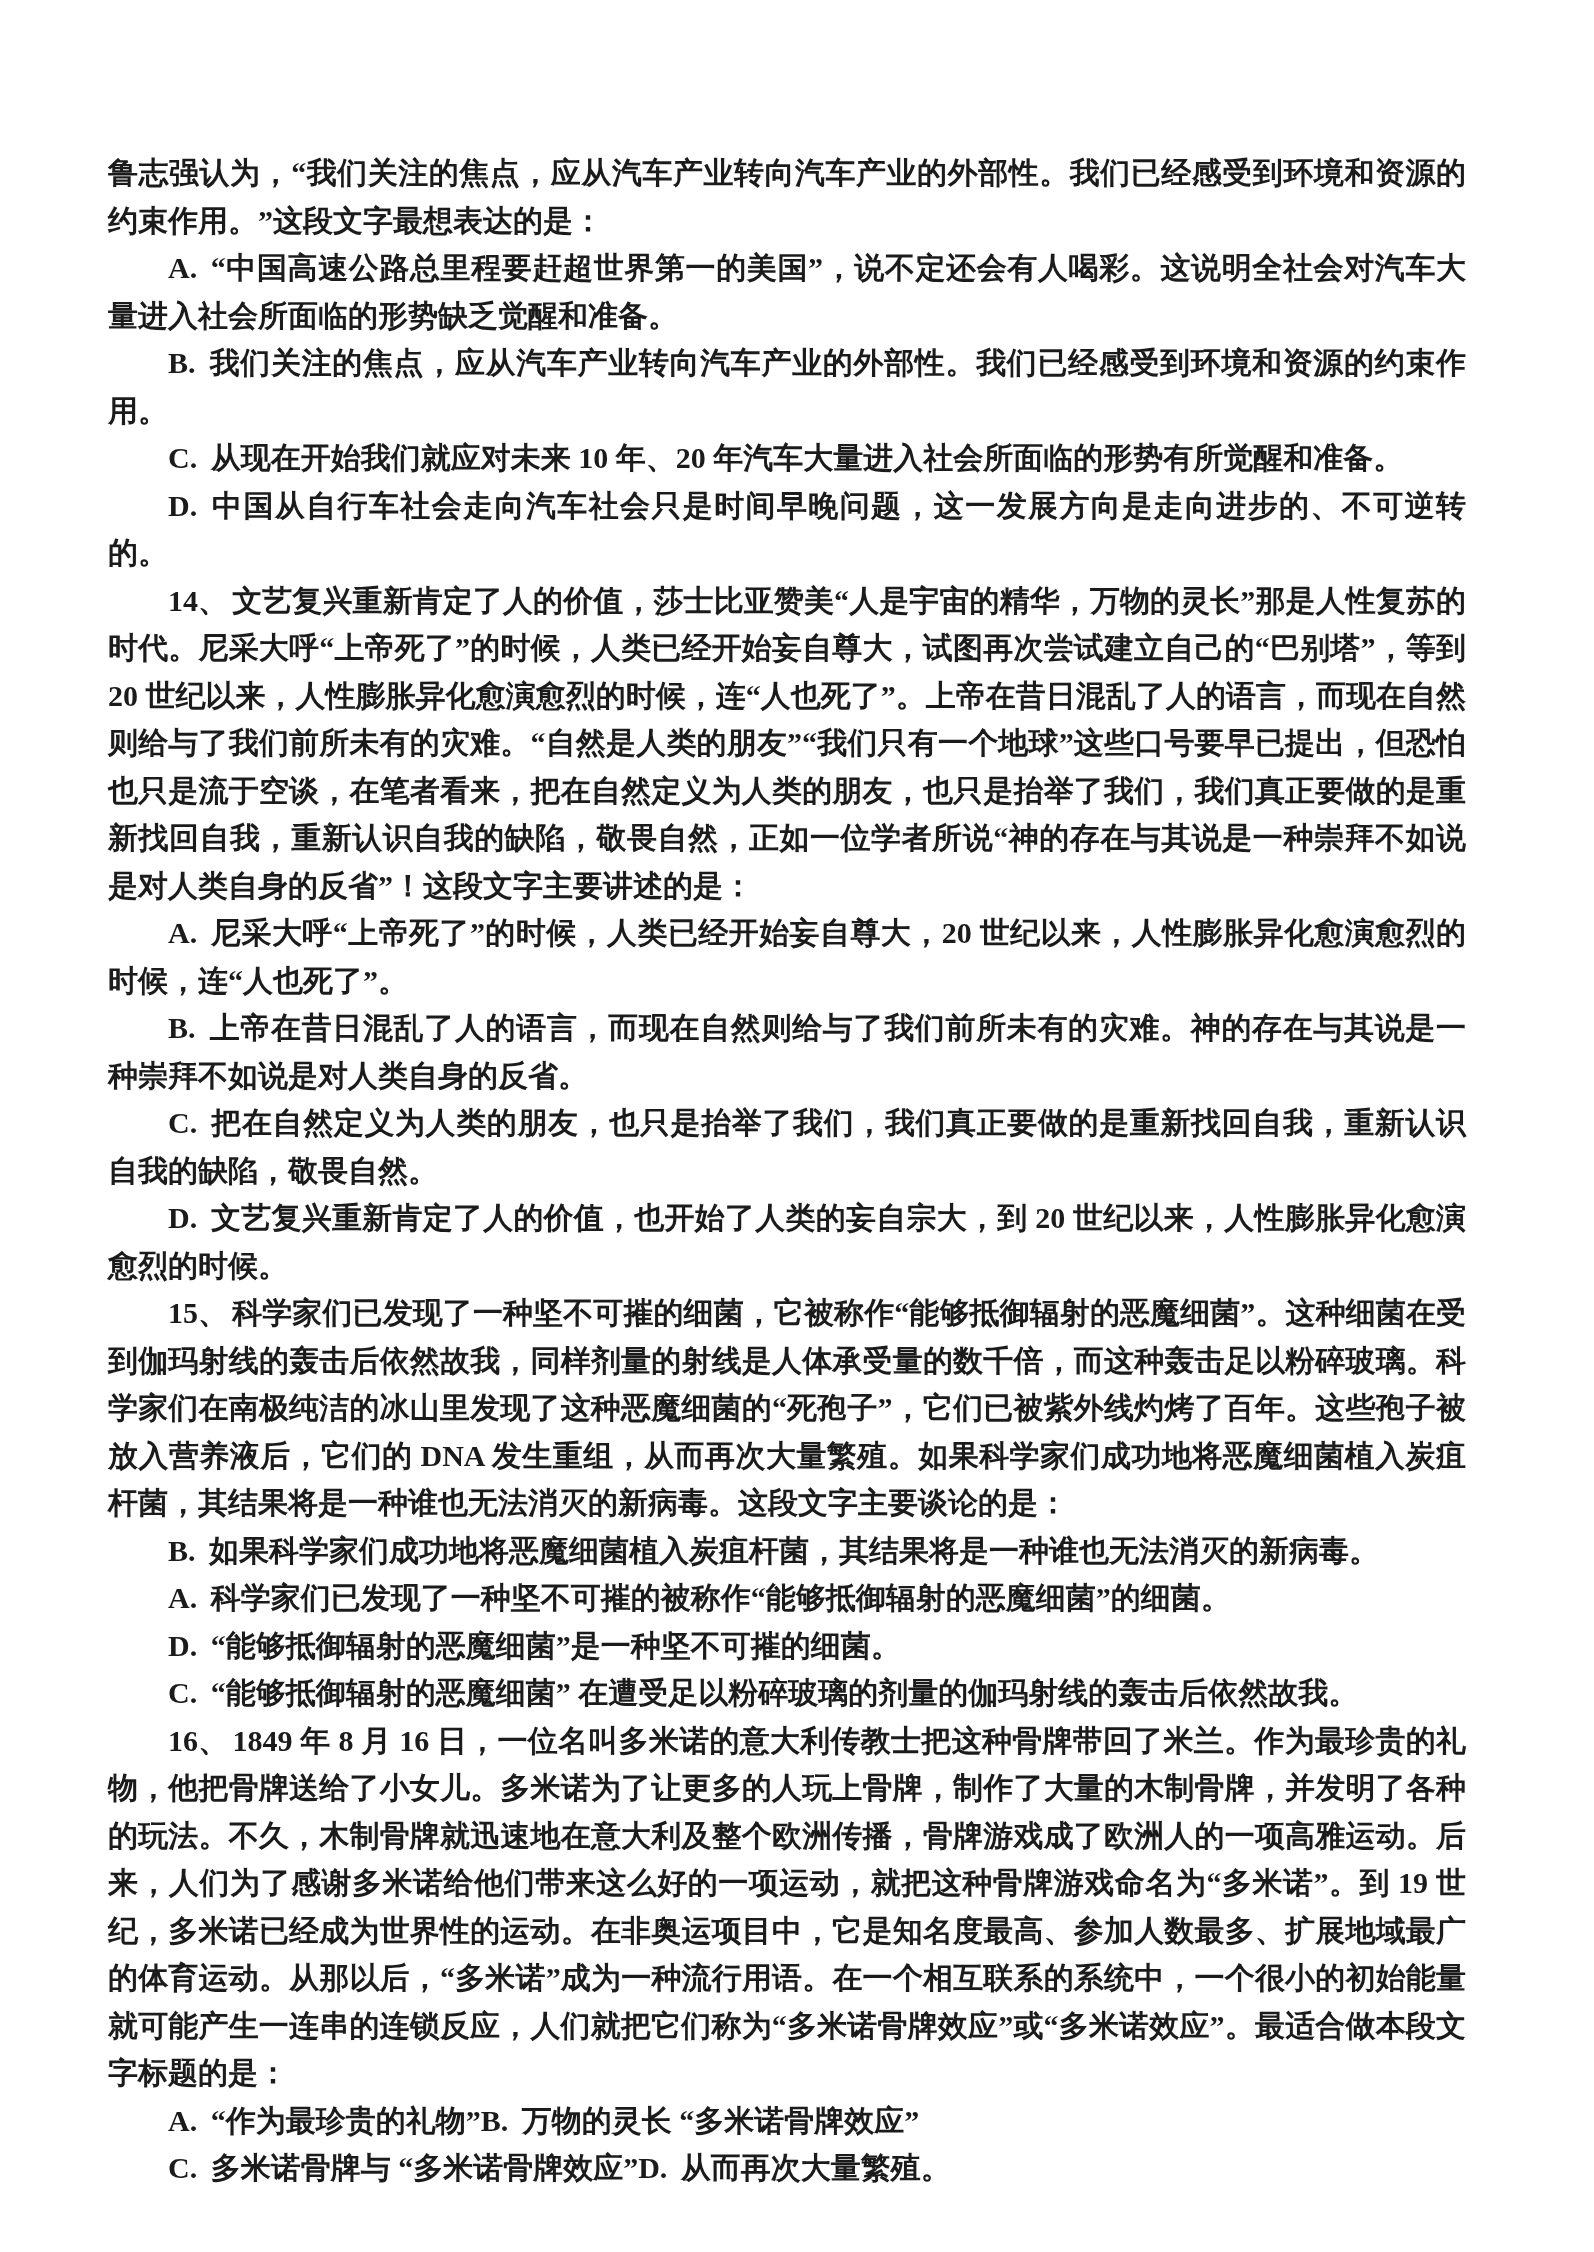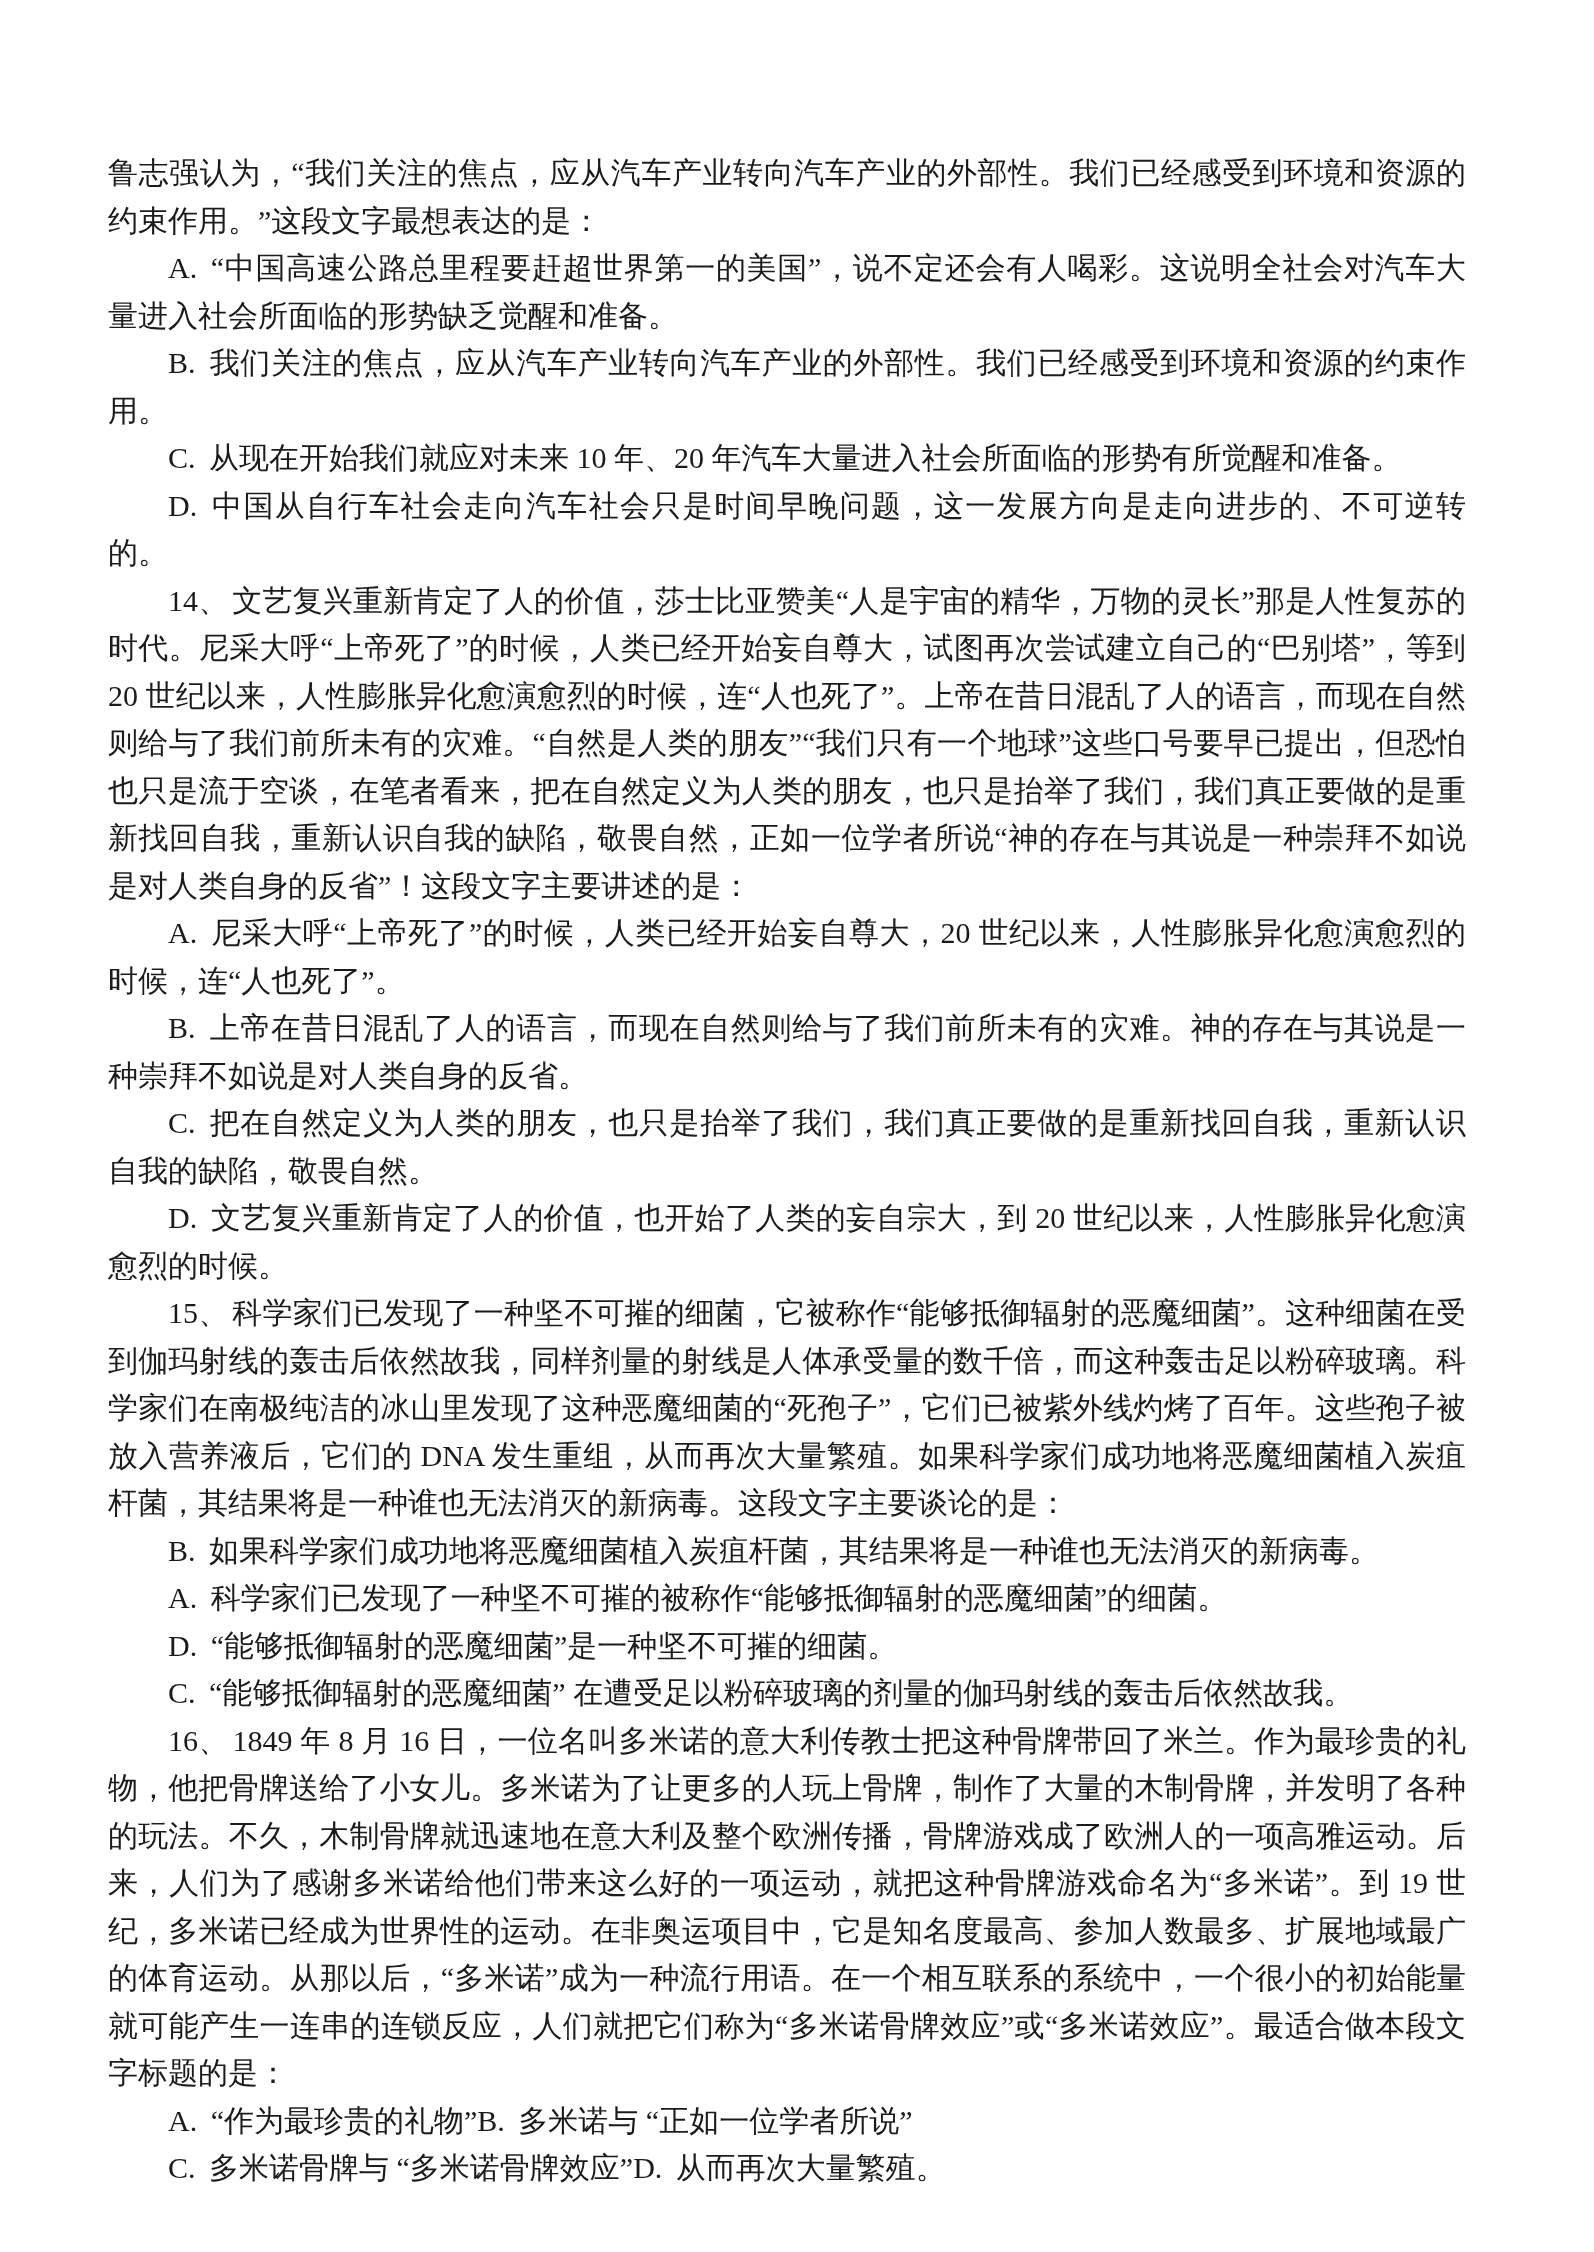--- a/index.html
+++ b/index.html
@@ -12,20 +12,21 @@
       width: 1574px;
       height: 2252px;
       box-sizing: border-box;
       padding: 149px 108px 0 108px;
       background: #ffffff;
       color: #1b1b1b;
       font-family: "Liberation Serif", "DejaVu Serif", serif;
       font-size: 30px;
       line-height: 47.5px;
       overflow: hidden;
+      font-weight: bold;
     }
     .para {
       margin: 0;
       padding: 0;
       text-align: justify;
       text-justify: inter-ideograph;
       word-break: break-all;
     }
     .para.indent {
       text-indent: 2em;
@@ -67,17 +68,17 @@
   <p class="para indent"><span class="opt-label">B.</span><span>如果科学家们成功地将恶魔细菌植入炭疽杆菌，其结果将是一种谁也无法消灭的新病毒。</span></p>
 
   <p class="para indent"><span class="opt-label">A.</span><span>科学家们已发现了一种坚不可摧的被称作“能够抵御辐射的恶魔细菌”的细菌。</span></p>
 
   <p class="para indent"><span class="opt-label">D.</span><span>“能够抵御辐射的恶魔细菌”是一种坚不可摧的细菌。</span></p>
 
   <p class="para indent"><span class="opt-label">C.</span><span>“能够抵御辐射的恶魔细菌” 在遭受足以粉碎玻璃的剂量的伽玛射线的轰击后依然故我。</span></p>
 
   <p class="para indent"><span class="q-num">16、</span><span>1849 年 8 月 16 日，一位名叫多米诺的意大利传教士把这种骨牌带回了米兰。作为最珍贵的礼物，他把骨牌送给了小女儿。多米诺为了让更多的人玩上骨牌，制作了大量的木制骨牌，并发明了各种的玩法。不久，木制骨牌就迅速地在意大利及整个欧洲传播，骨牌游戏成了欧洲人的一项高雅运动。后来，人们为了感谢多米诺给他们带来这么好的一项运动，就把这种骨牌游戏命名为“多米诺”。到 19 世纪，多米诺已经成为世界性的运动。在非奥运项目中，它是知名度最高、参加人数最多、扩展地域最广的体育运动。从那以后，“多米诺”成为一种流行用语。在一个相互联系的系统中，一个很小的初始能量就可能产生一连串的连锁反应，人们就把它们称为“多米诺骨牌效应”或“多米诺效应”。最适合做本段文字标题的是：</span></p>
 
-  <p class="para indent"><span class="opt-label">A.</span><span>“作为最珍贵的礼物”</span><span class="opt-label">B.</span><span>多米诺与 “正如一位学者所说”</span></p>
+  <p class="para indent"><span class="opt-label">A.</span><span>“作为最珍贵的礼物”</span><span class="opt-label">B.</span><span>万物的灵长 “多米诺骨牌效应”</span></p>
 
   <p class="para indent"><span class="opt-label">C.</span><span>多米诺骨牌与 “多米诺骨牌效应”</span><span class="opt-label">D.</span><span>从而再次大量繁殖。</span></p>
 
 </div>
 
 </body></html>

